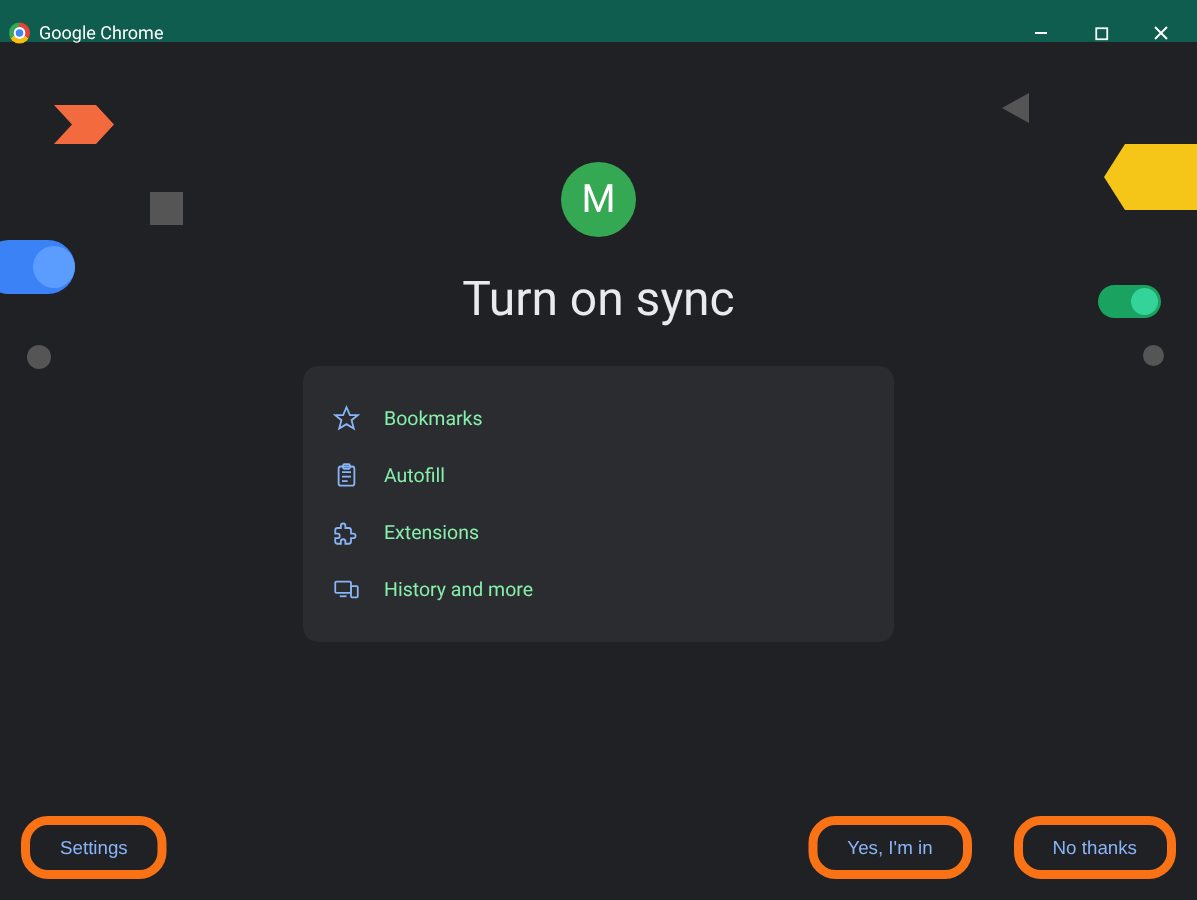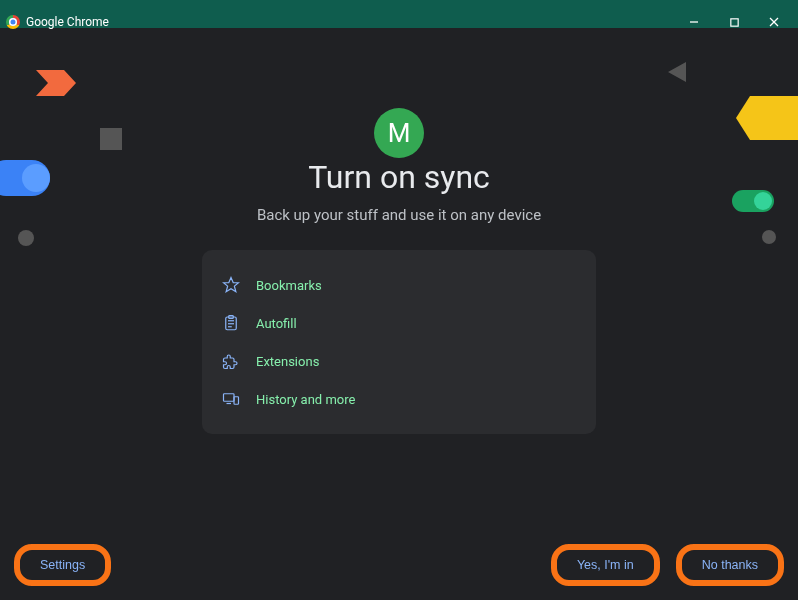--- a/index.html
+++ b/index.html
@@ -50,21 +50,21 @@
   .content {
     position: absolute; top: 28px; left: 0; right:0; bottom:0;
     display:flex; flex-direction:column; align-items:center;
     padding-top: 80px;
   }
   .avatar {
     width: 50px; height: 50px; border-radius: 50%; background:#34a853;
     display:flex; align-items:center; justify-content:center;
     color:#fff; font-size: 26px; font-weight: 400;
   }
-  .heading { font-size: 32px; font-weight: 400; color:#e8eaed; }
+  .heading { margin-top: 22px; font-size: 32px; font-weight: 400; color:#e8eaed; }
   .subheading { margin-top: 10px; font-size: 15px; color:#bdc1c6; }
 
   .card {
     margin-top: 26px; width: 394px; background:#2b2c2f;
     border-radius: 10px; padding: 16px 20px;
   }
   .card-row {
     display:flex; align-items:center; gap: 16px;
     padding: 10px 0; font-size: 13px; color:#86efac;
   }
@@ -78,21 +78,21 @@
 
   
   .footer {
     position:absolute; left:0; right:0; bottom: 14px;
     display:flex; justify-content:space-between; padding: 0 14px;
   }
   .btn {
     border: 6px solid #f97316; background: transparent; color:#8ab4f8;
     font-size: 12.5px; padding: 8px 20px; border-radius: 18px; cursor:pointer;
   }
-  .footer-right { display:flex; gap: 16px; }
+  .footer-right { display:flex; gap: 28px; }
 </style>
 </head>
 <body>
 
 <div class="titlebar">
   <div class="titlebar-left">
     <span class="chrome-dot"></span>
     <span>Google Chrome</span>
   </div>
   <div class="win-controls">
@@ -129,21 +129,20 @@
   <polygon points="14,0 72,0 72,44 14,44 0,22" fill="#f5c518"></polygon>
 </svg>
 <div class="deco pill-green"></div>
 <div class="deco dot-grey-r"></div>
 
 <div class="content">
   <div class="avatar">
     <span>M</span>
   </div>
   <div class="heading">Turn on sync</div>
-  <div class="subheading">Back up your stuff and use it on any device</div>
 
   <div class="card">
     <div class="card-row">
       <svg class="icon" viewBox="0 0 24 24">
           <polygon points="12,2 15,9 22,9 16.5,13.5 18.5,21 12,17 5.5,21 7.5,13.5 2,9 9,9"></polygon>
         </svg>
       <span>Bookmarks</span>
     </div>
     <div class="card-row">
       <svg class="icon" viewBox="0 0 24 24">

